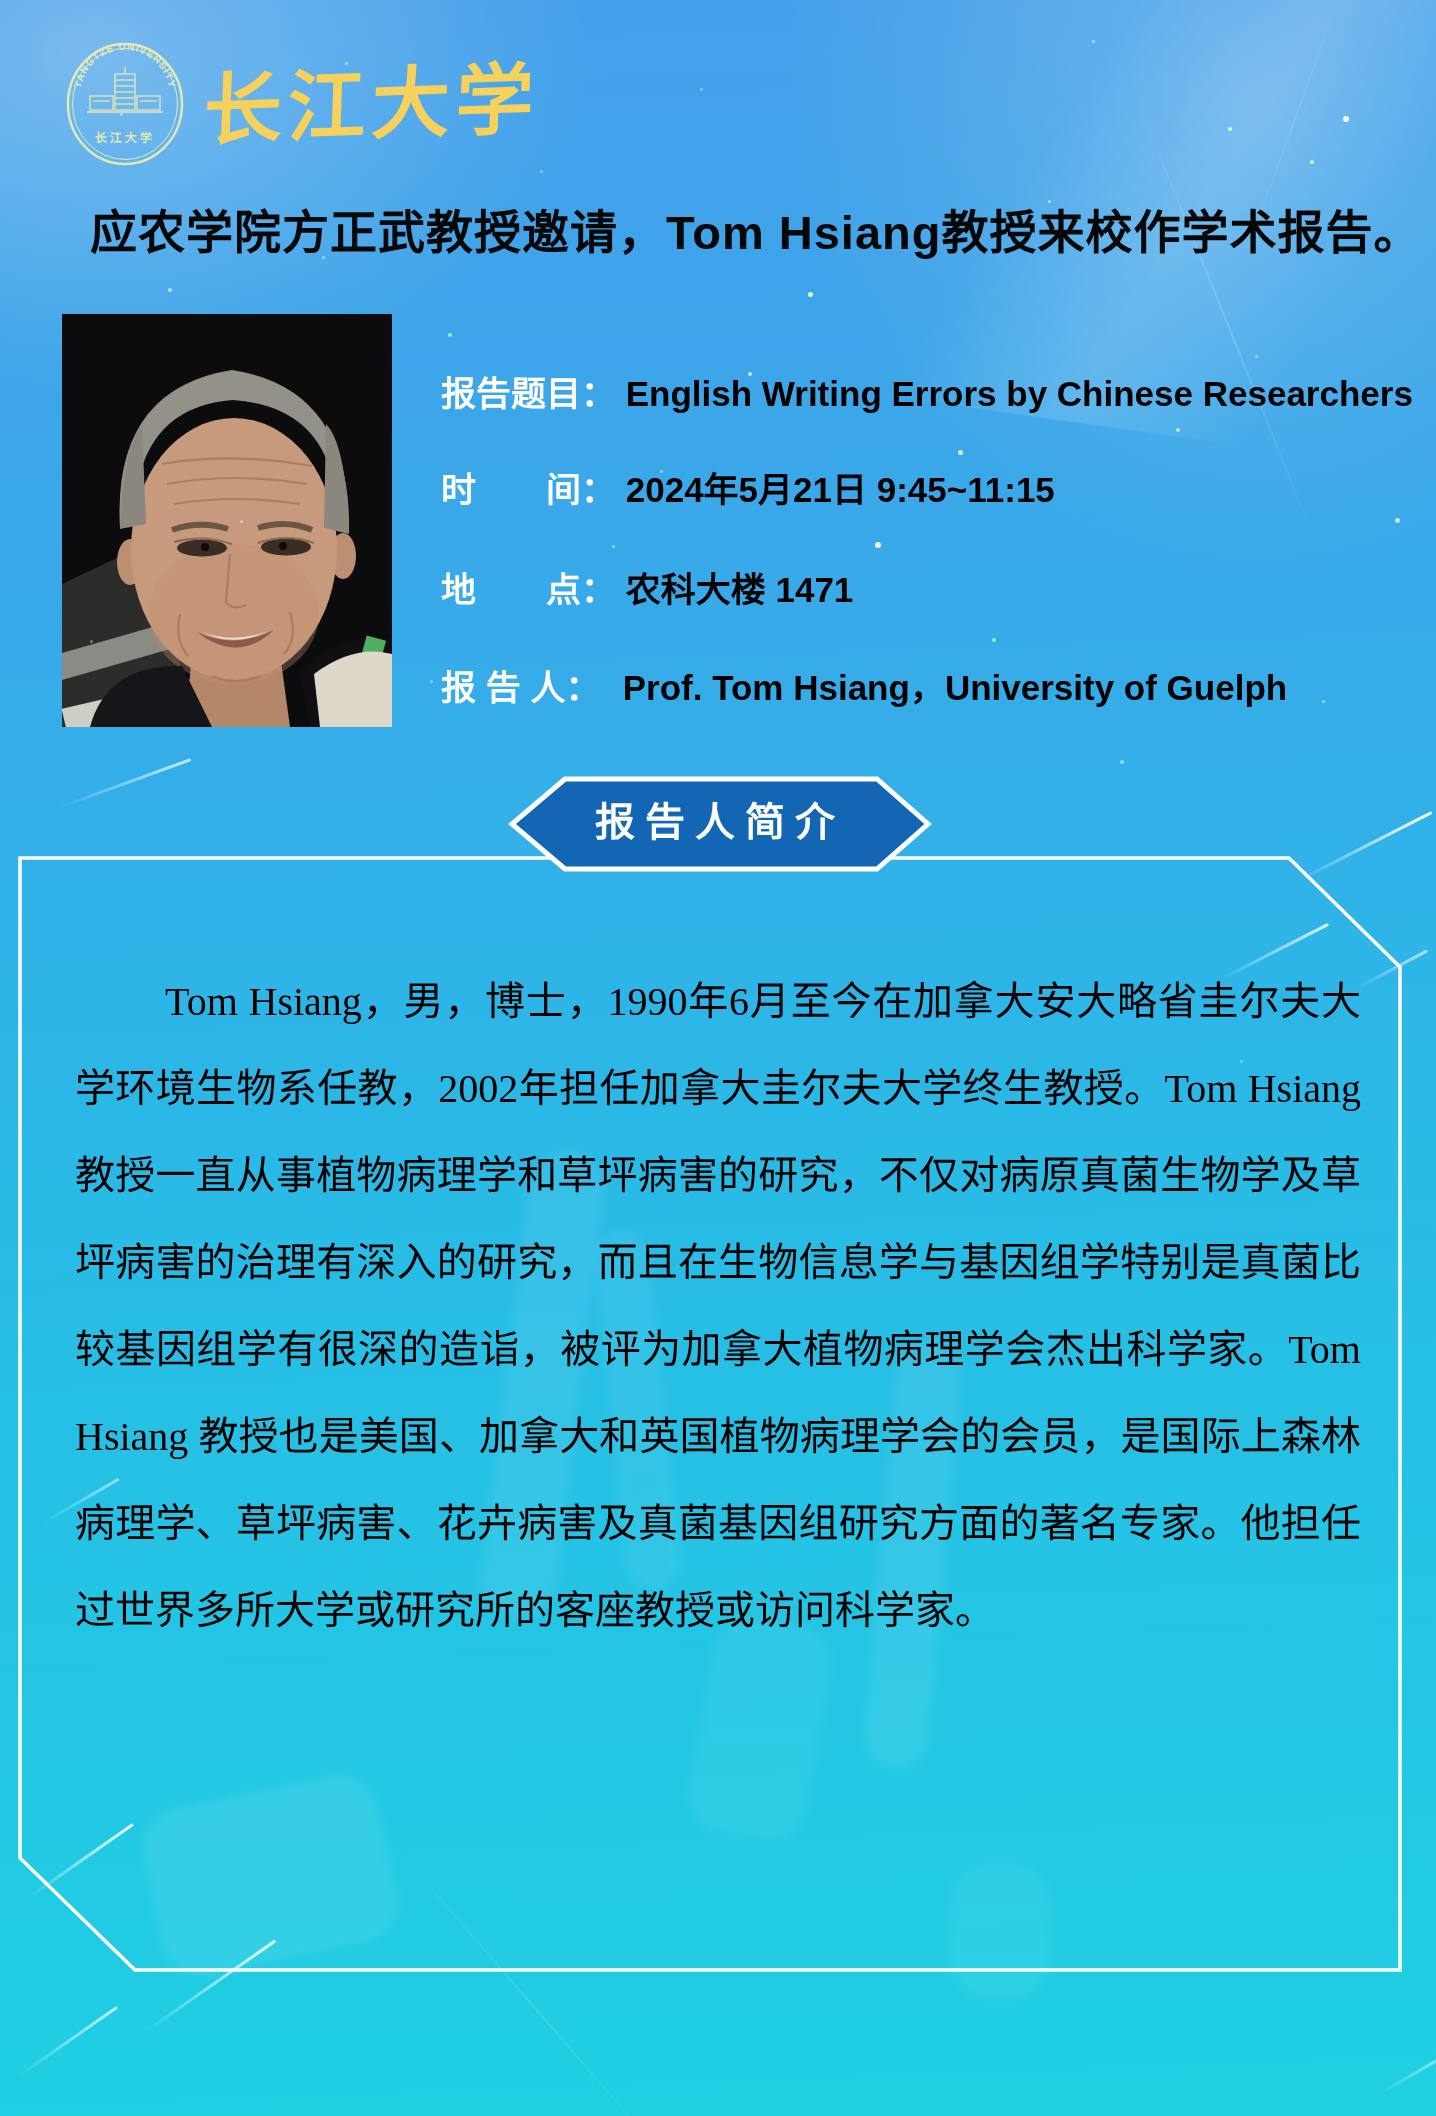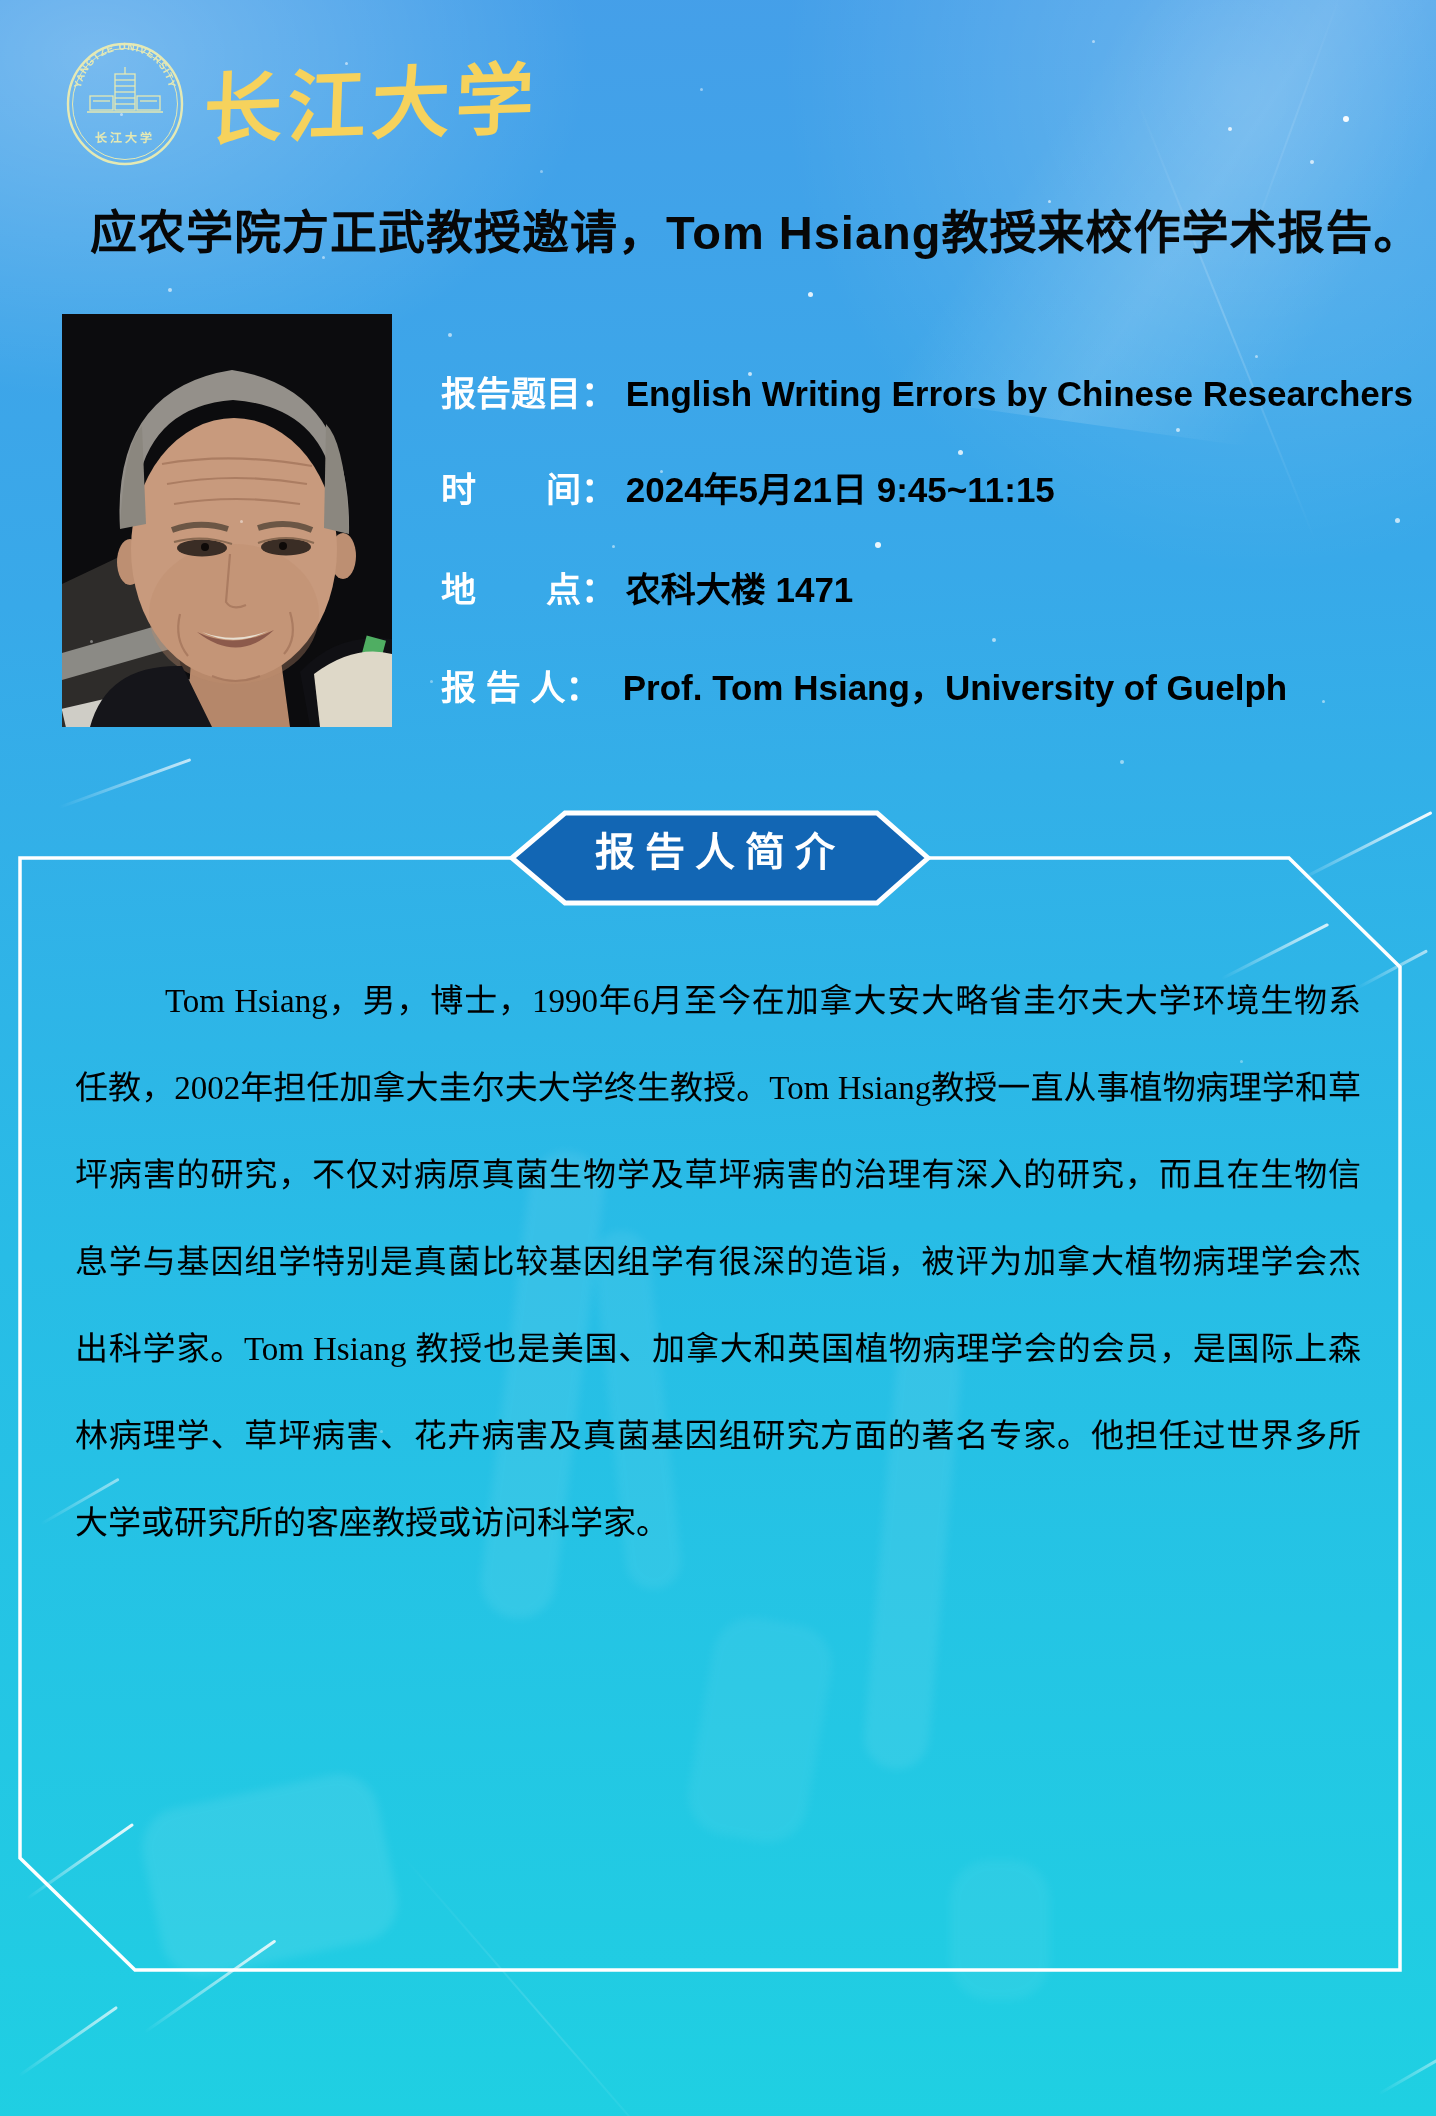--- a/index.html
+++ b/index.html
@@ -31,26 +31,26 @@
   
   .photo{position:absolute;left:62px;top:314px;width:330px;height:413px;overflow:hidden;}
   .photo svg{display:block;width:100%;height:100%;}
   
   .details{position:absolute;left:413px;top:0;}
   .detail-row{position:absolute;left:0;white-space:nowrap;font-weight:bold;font-size:35px;line-height:44px;margin-left:28px;}
   .dlabel{display:inline-block;min-width:172px;color:#ffffff;}
   .dvalue{color:#000000;}
   
   .boxline{position:absolute;left:0;top:0;pointer-events:none;}
-  .banner{position:absolute;left:505px;top:806px;width:430px;height:105px;font-family:Liberation Mono, monospace;}
+  .banner{position:absolute;left:505px;top:772px;width:430px;height:105px;}
   .banner-text{position:absolute;left:0;top:13px;width:430px;text-align:center;color:#fff;
     font-size:40px;font-weight:bold;letter-spacing:10px;line-height:74px;}
   .bio{position:absolute;left:75px;top:958px;width:1286px;color:#000;
     font-family:"Liberation Serif","DejaVu Serif",serif;
-    font-size:33px;line-height:87px;text-align:justify;text-indent:90px;}
+    font-size:40px;line-height:87px;text-align:justify;text-indent:90px;}
 </style>
 </head>
 <body>
 
 <div class="poster">
 
   <div class="glow-tl"></div>
   <div class="glow-tr"></div>
   <div class="beam"></div>
 

